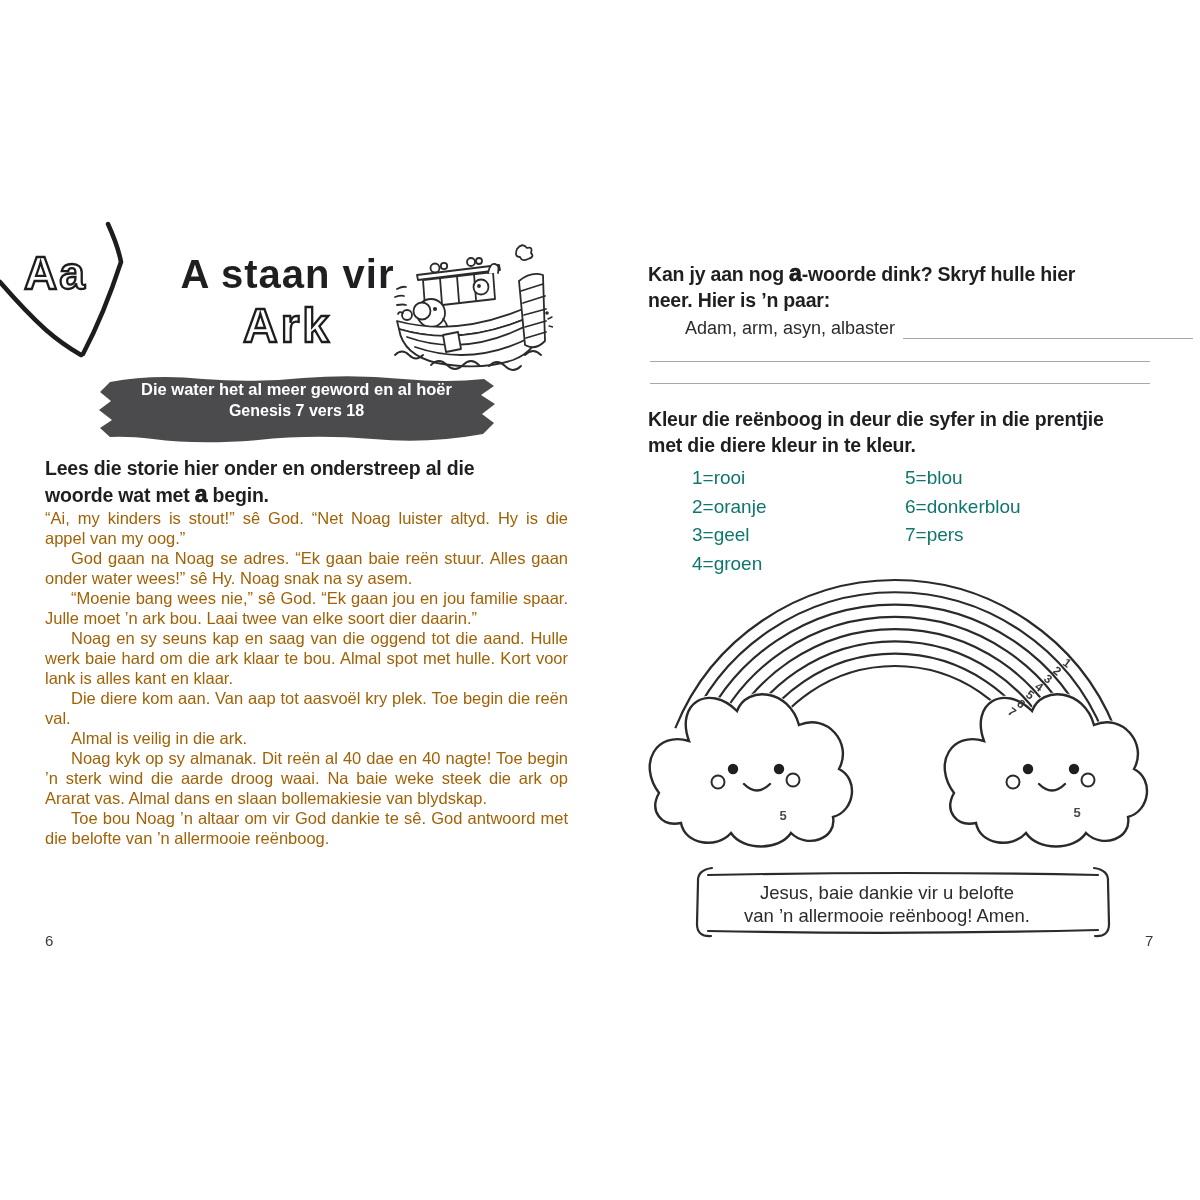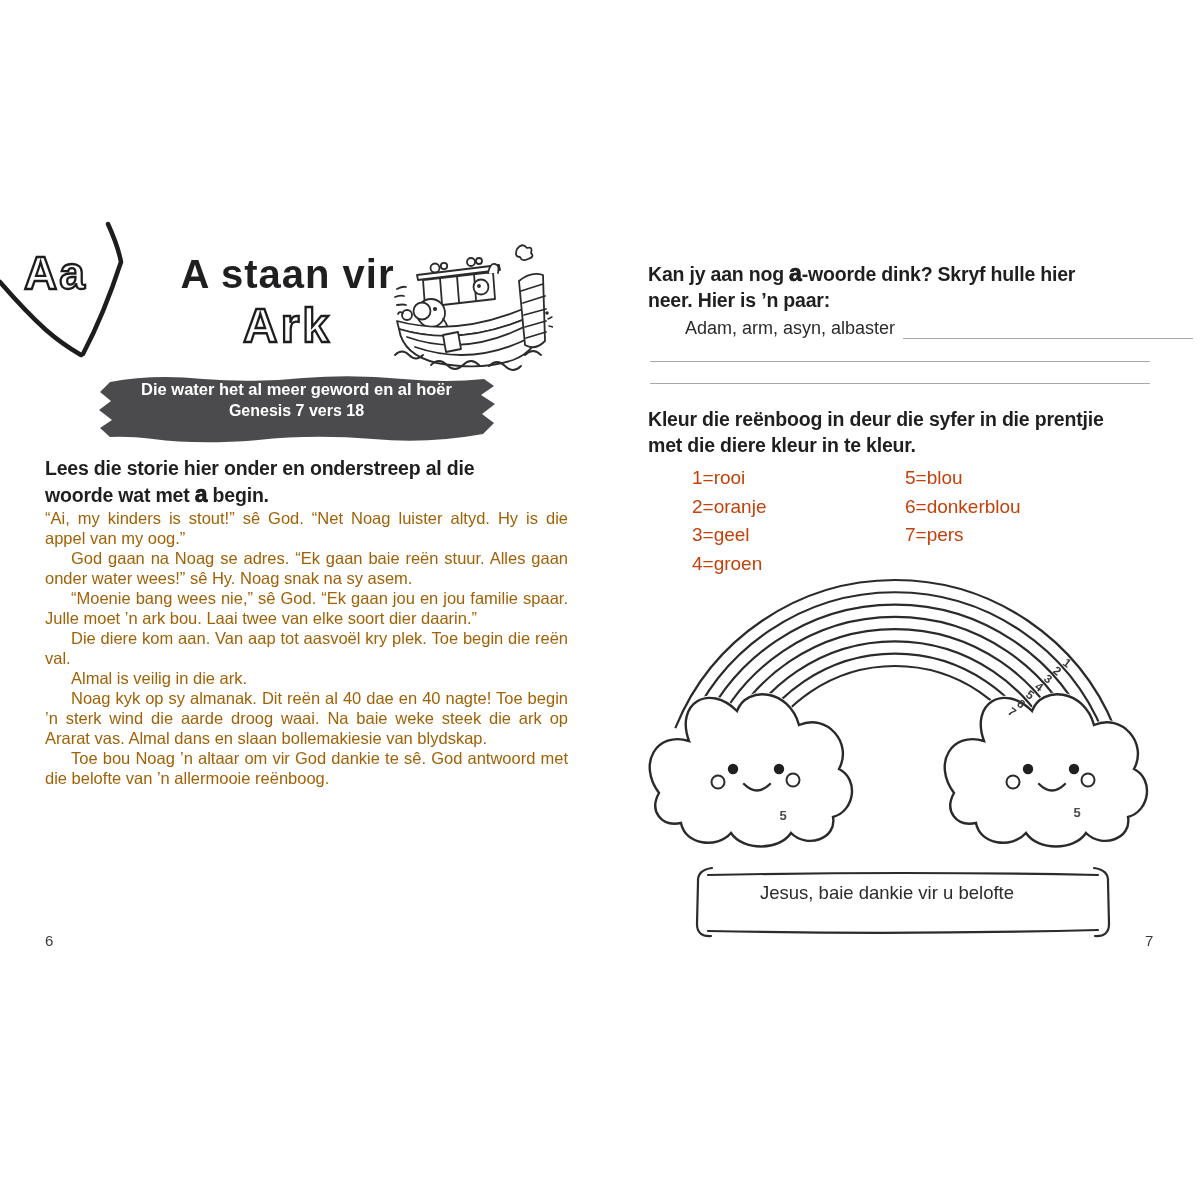--- a/index.html
+++ b/index.html
@@ -18,21 +18,21 @@
   .heading{font-weight:800;font-size:19.5px;line-height:26px;letter-spacing:-.2px;}
   .banner-text{color:#fff;font-weight:700;font-size:16.5px;line-height:21px;text-align:center;}
   .banner-text .vb{font-weight:900;font-size:1.2em;letter-spacing:.5px;}
   .story{font-size:16.5px;line-height:20px;text-align:justify;color:#a16207;}
   .story p{margin:0;}
   .story p + p{text-indent:26px;}
   .footerq{font-weight:800;font-size:16px;letter-spacing:-.3px;white-space:nowrap;}
   .pagenum{font-size:15px;color:#3a3a3a;}
   .examples{font-size:18px;color:#2b2b2b;display:flex;align-items:flex-end;}
   .writeline{border-bottom:1.6px solid #a8a8a8;}
-  .legend-item{font-size:19px;line-height:28.5px;color:#c2410c;}
+  .legend-item{font-size:19px;line-height:28.5px;color:#0f766e;}
   .prayer-text{font-size:18.5px;line-height:23px;text-align:center;color:#2b2b2b;}
   svg{display:block;}
 </style>
 </head>
 <body>
 
 <div id="spread">
 
   <svg class="abs" style="left:0;top:202px;" width="175" height="175" viewBox="0 0 175 175">
     <path d="M108,22 Q118,44 121,60 Q104,112 83,152" fill="none" stroke="#1d1d1e" stroke-width="4.5" stroke-linecap="round"></path>
@@ -105,20 +105,21 @@
 
   <div class="abs heading" style="left:45px;top:455px;width:530px;">
     <div>Lees die storie hier onder en onderstreep al die</div>
     <div><span>woorde wat met </span><span class="hla">a</span><span> begin.</span></div>
   </div>
 
   <div class="abs story" style="left:45px;top:508px;width:523px;">
     <p>“Ai, my kinders is stout!” sê God. “Net Noag luister altyd. Hy is die appel van my oog.”</p>
     <p>God gaan na Noag se adres. “Ek gaan baie reën stuur. Alles gaan onder water wees!” sê Hy. Noag snak na sy asem.</p>
     <p>“Moenie bang wees nie,” sê God. “Ek gaan jou en jou familie spaar. Julle moet ’n ark bou. Laai twee van elke soort dier daarin.”</p>
+    <p>Noag en sy seuns kap en saag van die oggend tot die aand. Hulle werk baie hard om die ark klaar te bou. Almal spot met hulle. Kort voor lank is alles kant en klaar.</p>
     <p>Die diere kom aan. Van aap tot aasvoël kry plek. Toe begin die reën val.</p>
     <p>Almal is veilig in die ark.</p>
     <p>Noag kyk op sy almanak. Dit reën al 40 dae en 40 nagte! Toe begin ’n sterk wind die aarde droog waai. Na baie weke steek die ark op Ararat vas. Almal dans en slaan bollemakiesie van blydskap.</p>
     <p>Toe bou Noag ’n altaar om vir God dankie te sê. God antwoord met die belofte van ’n allermooie reënboog.</p>
   </div>
 
 
   <div class="abs pagenum" style="left:45px;top:932px;">6</div>
 
   <div class="abs heading" style="left:648px;top:260px;width:515px;">
@@ -209,18 +210,19 @@
     <svg class="abs" style="left:0;top:0;" width="430" height="74" viewBox="0 0 430 74">
       <g fill="none" stroke="#2b2b2b" stroke-width="2.2" stroke-linecap="round">
         <path d="M20,9 Q215,5 410,9"></path>
         <path d="M20,65 Q215,69 410,64"></path>
         <path d="M24,2 Q9,4 10,16 L9,58 Q9,71 23,70"></path>
         <path d="M406,2 Q421,4 420,16 L421,58 Q421,71 407,70"></path>
       </g>
     </svg>
     <div class="abs prayer-text" style="left:4px;top:15px;width:390px;">
       <div>Jesus, baie dankie vir u belofte</div>
+      <div>van ’n allermooie reënboog! Amen.</div>
     </div>
   </div>
 
   <div class="abs pagenum" style="left:1145px;top:932px;">7</div>
 
 </div>
 
 </body></html>

